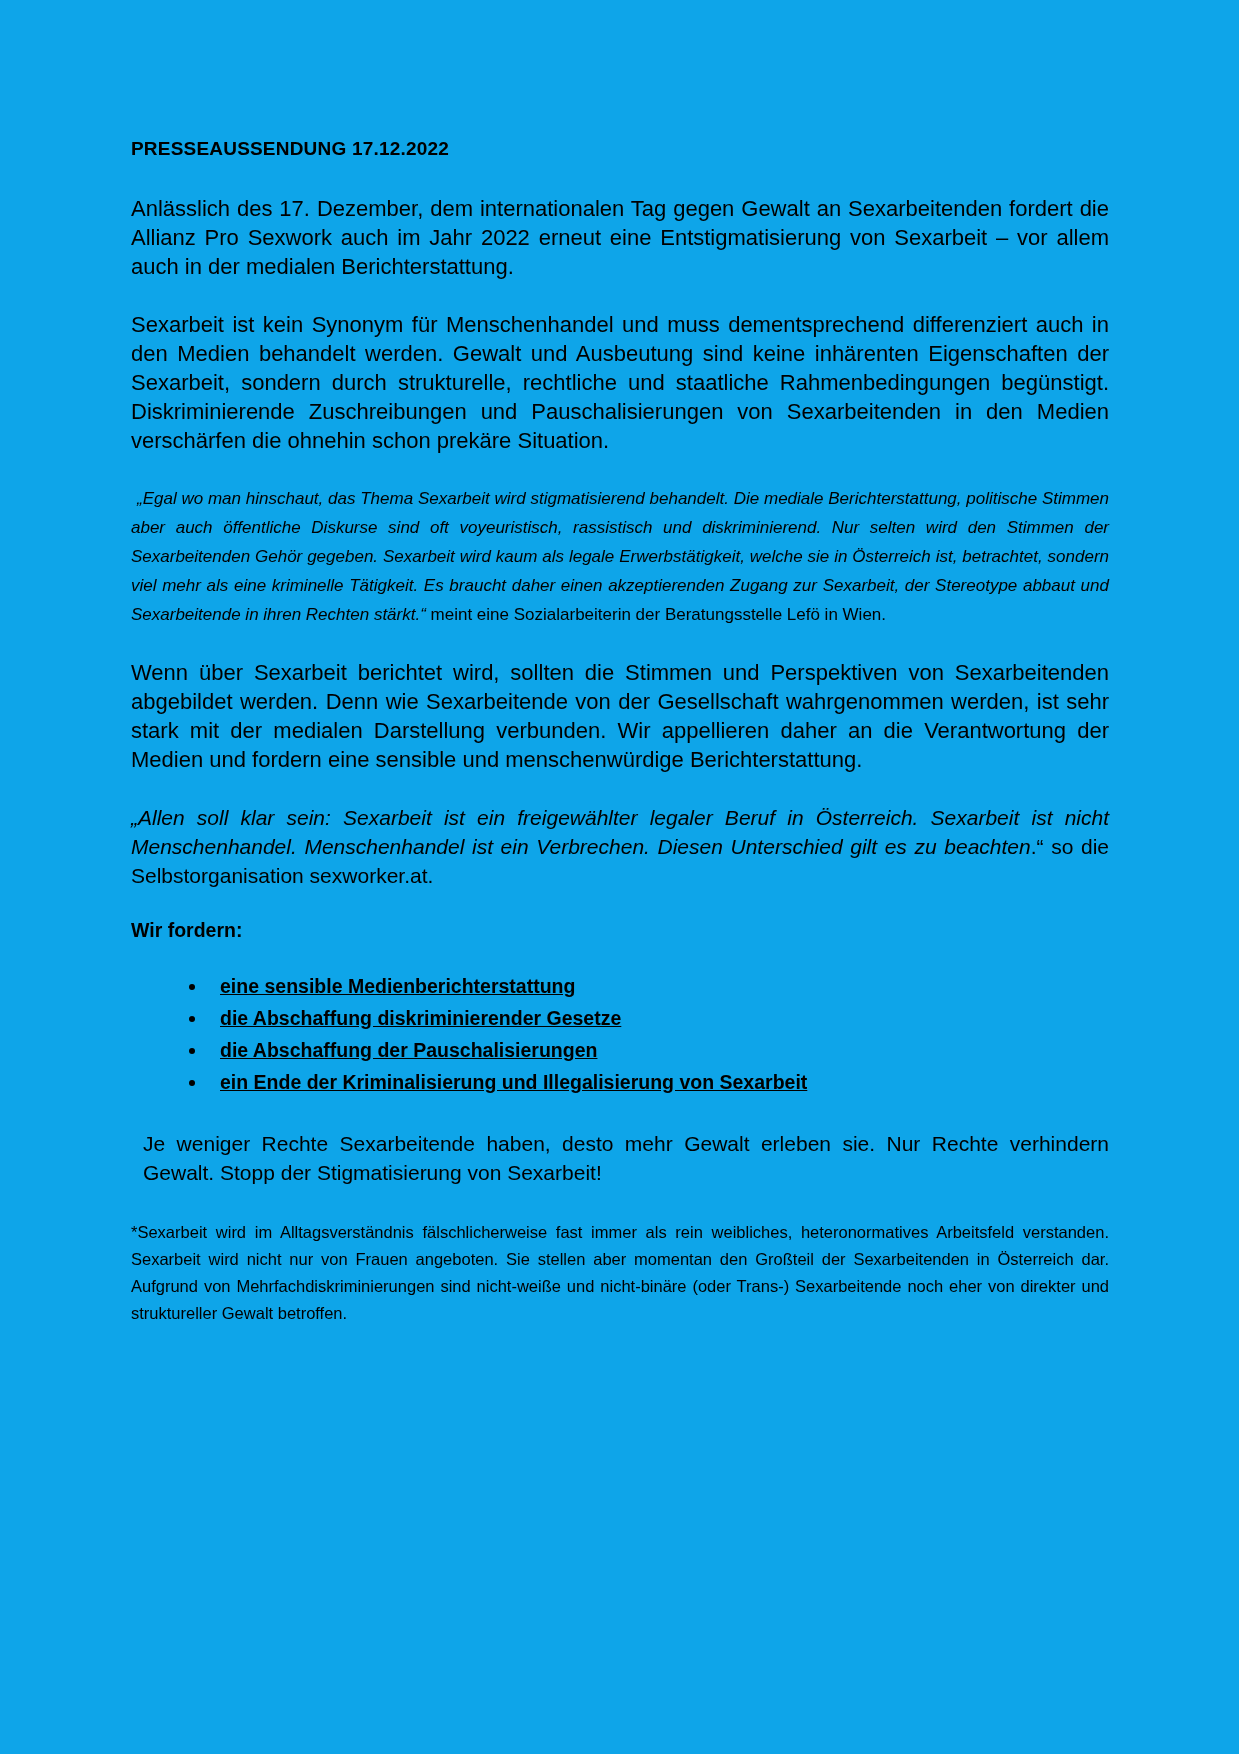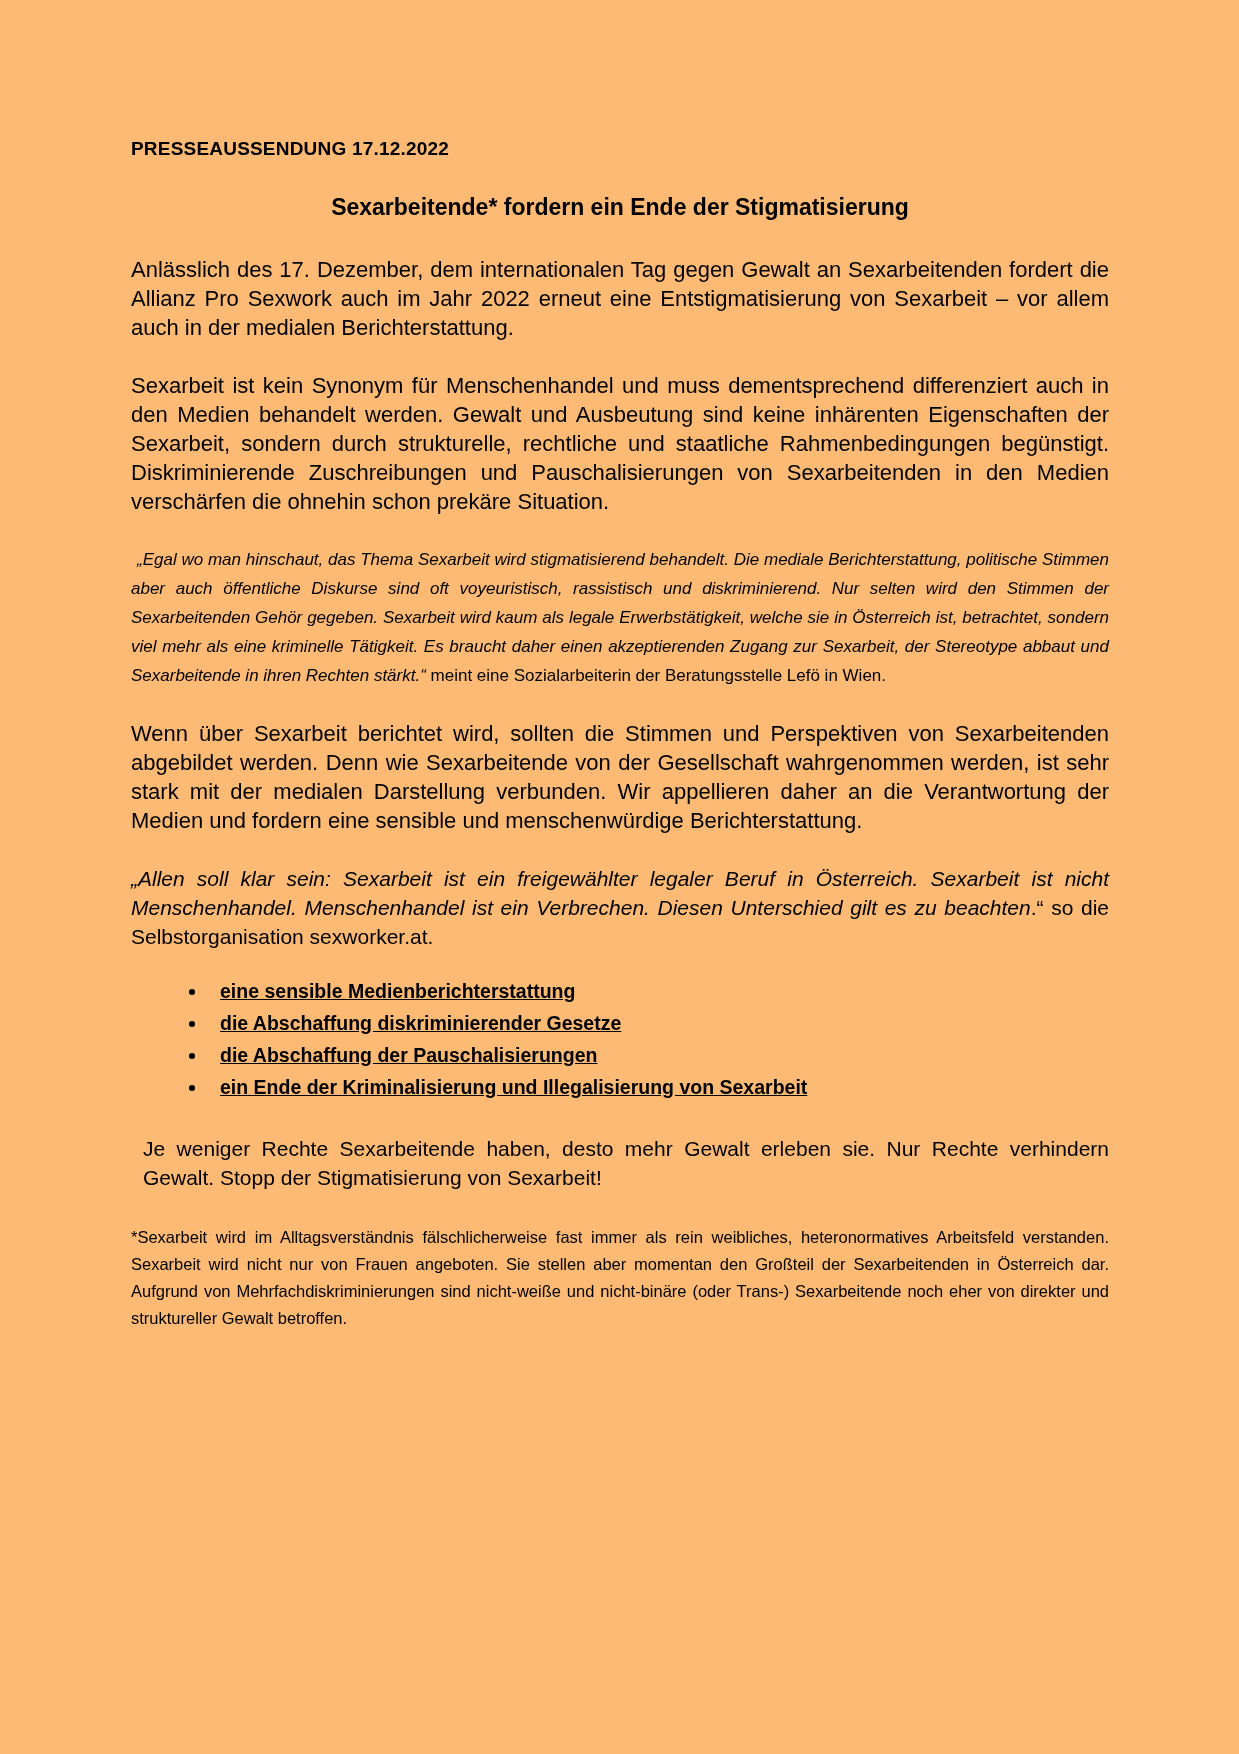--- a/index.html
+++ b/index.html
@@ -4,21 +4,21 @@
 <style>
   html, body {
     margin: 0;
     padding: 0;
     background: #ffffff;
   }
   .page {
     position: relative;
     width: 1239px;
     height: 1754px;
-    background: #fdba74;
+    background: #0ea5e9;
     color: #000000;
     font-family: "Liberation Sans", sans-serif;
     overflow: hidden;
   }
   .content {
     position: absolute;
     left: 131px;
     top: 138px;
     width: 978px;
   }
@@ -88,33 +88,33 @@
   }
 </style>
 </head>
 <body>
 
 <div class="page">
   <div class="content">
 
     <div class="kicker">PRESSEAUSSENDUNG 17.12.2022</div>
 
-    <div class="title">Sexarbeitende* fordern ein Ende der Stigmatisierung</div>
 
     <p class="body-par">Anlässlich des 17. Dezember, dem internationalen Tag gegen Gewalt an Sexarbeitenden fordert die Allianz Pro Sexwork auch im Jahr 2022 erneut eine Entstigmatisierung von Sexarbeit – vor allem auch in der medialen Berichterstattung.</p>
 
     <p class="body-par">Sexarbeit ist kein Synonym für Menschenhandel und muss dementsprechend differenziert auch in den Medien behandelt werden. Gewalt und Ausbeutung sind keine inhärenten Eigenschaften der Sexarbeit, sondern durch strukturelle, rechtliche und staatliche Rahmenbedingungen begünstigt. Diskriminierende Zuschreibungen und Pauschalisierungen von Sexarbeitenden in den Medien verschärfen die ohnehin schon prekäre Situation.</p>
 
     <p class="quote-par"><span class="italic">„Egal wo man hinschaut, das Thema Sexarbeit wird stigmatisierend behandelt. Die mediale Berichterstattung, politische Stimmen aber auch öffentliche Diskurse sind oft voyeuristisch, rassistisch und diskriminierend. Nur selten wird den Stimmen der Sexarbeitenden Gehör gegeben. Sexarbeit wird kaum als legale Erwerbstätigkeit, welche sie in Österreich ist, betrachtet, sondern viel mehr als eine kriminelle Tätigkeit. Es braucht daher einen akzeptierenden Zugang zur Sexarbeit, der Stereotype abbaut und Sexarbeitende in ihren Rechten stärkt.“</span><span> meint eine Sozialarbeiterin der Beratungsstelle Lefö in Wien.</span></p>
 
     <p class="body-par">Wenn über Sexarbeit berichtet wird, sollten die Stimmen und Perspektiven von Sexarbeitenden abgebildet werden. Denn wie Sexarbeitende von der Gesellschaft wahrgenommen werden, ist sehr stark mit der medialen Darstellung verbunden. Wir appellieren daher an die Verantwortung der Medien und fordern eine sensible und menschenwürdige Berichterstattung.</p>
 
     <p class="quote-par-2"><span class="italic">„Allen soll klar sein: Sexarbeit ist ein freigewählter legaler Beruf in Österreich. Sexarbeit ist nicht Menschenhandel. Menschenhandel ist ein Verbrechen. Diesen Unterschied gilt es zu beachten</span><span>.“ so die Selbstorganisation sexworker.at.</span></p>
 
 
+    <div class="demands-heading">Wir fordern:</div>
 
     <ul class="demands-list">
       <li>eine sensible Medienberichterstattung</li>
       <li>die Abschaffung diskriminierender Gesetze</li>
       <li>die Abschaffung der Pauschalisierungen</li>
       <li>ein Ende der Kriminalisierung und Illegalisierung von Sexarbeit</li>
     </ul>
 
     <p class="closing-par">Je weniger Rechte Sexarbeitende haben, desto mehr Gewalt erleben sie. Nur Rechte verhindern Gewalt. Stopp der Stigmatisierung von Sexarbeit!</p>
 

